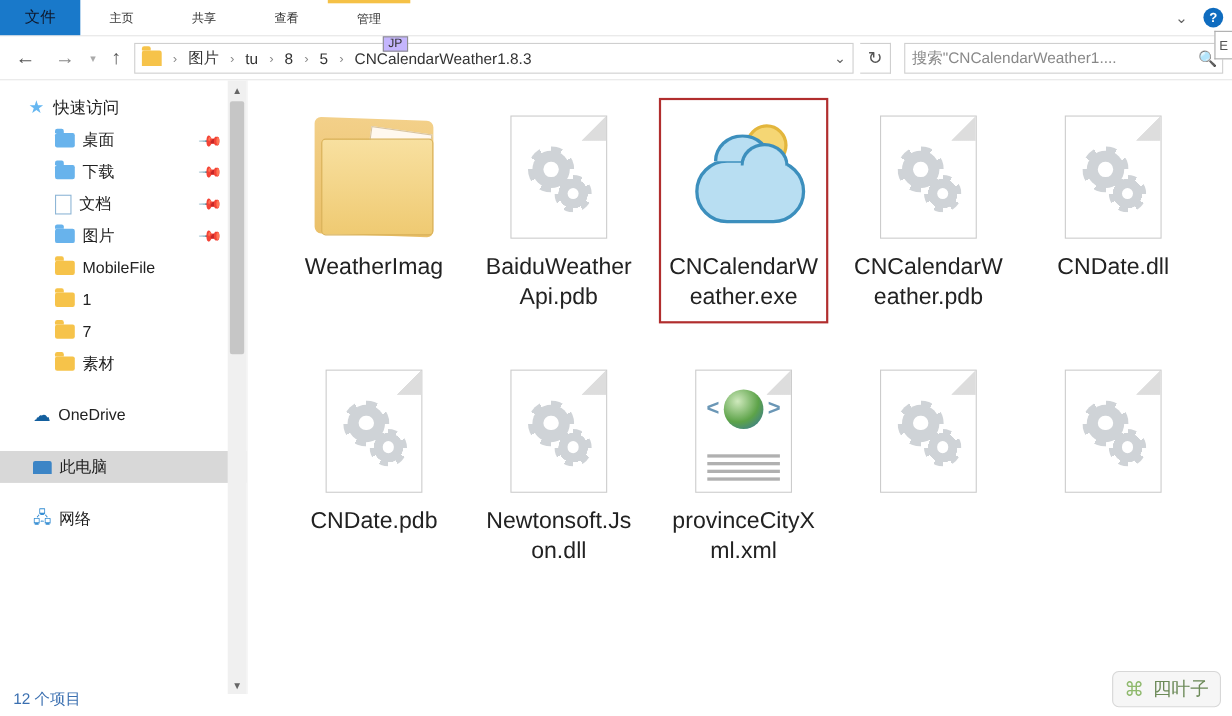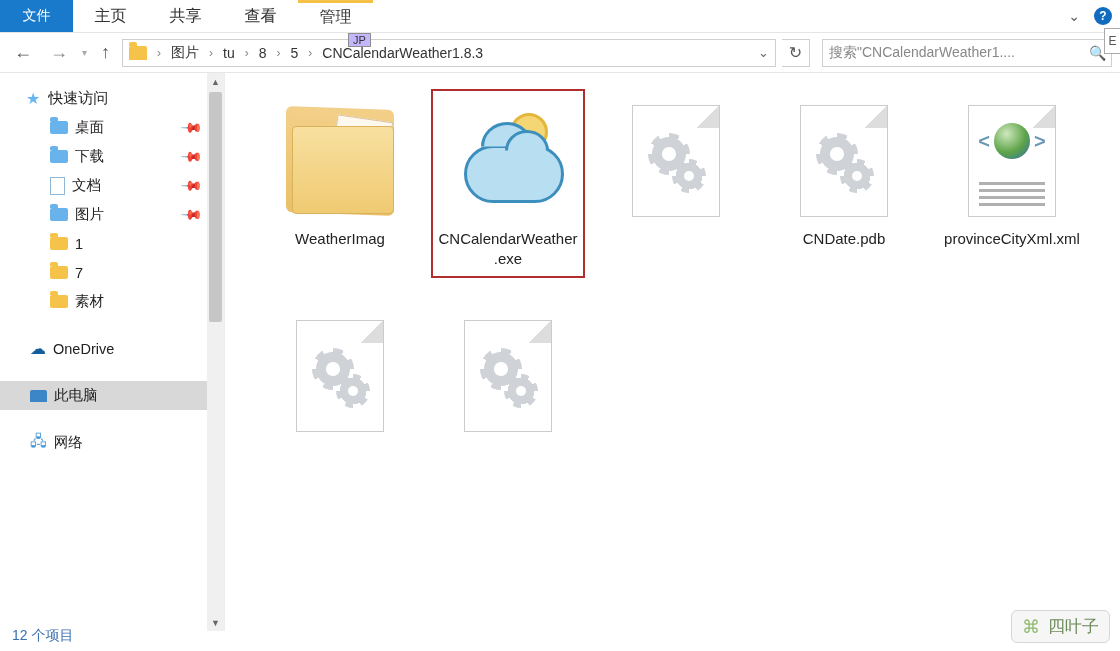--- a/index.html
+++ b/index.html
@@ -4,25 +4,25 @@
 <style>
   * { box-sizing: border-box; margin: 0; padding: 0; font-family: "Microsoft YaHei", "Segoe UI", sans-serif; }
   body { width: 1120px; height: 651px; overflow: hidden; background: #fff; position: relative; }
 
   
   .ribbon {
     height: 33px; display: flex; align-items: stretch; border-bottom: 1px solid #e5e5e5;
     background: #fff; position: relative;
   }
   .ribbon-file {
-    background: #1979ca; color: #ffffff; width: 73px; display:flex; align-items:center; justify-content:center;
+    background: #1979ca; color: #0f172a; width: 73px; display:flex; align-items:center; justify-content:center;
     font-size: 14px;
   }
   .ribbon-tab {
-    width: 75px; display:flex; align-items:center; justify-content:center; font-size:16px; color:#333;
+    width: 75px; display:flex; align-items:center; justify-content:center; font-size:11px; color:#333;
   }
   .ribbon-tab.manage {
     border-top: 3px solid #f5c146;
   }
   .tooltip-jp {
     position:absolute; left:348px; top:33px;
     background:#c4b5fd; border:1px solid #8e8e8e; font-size:11px; padding:0 4px; color:#333; z-index:5;
   }
   .ribbon-right {
     margin-left:auto; display:flex; align-items:center; gap:14px; padding-right:8px;
@@ -107,21 +107,21 @@
   }
   .grid {
     display:flex; flex-wrap:wrap; gap: 30px 18px; align-content:flex-start;
   }
   .item {
     width:150px; display:flex; flex-direction:column; align-items:center;
     padding:6px 4px 8px 4px;
   }
   .item.selected { outline:2px solid #b12e2e; }
   .thumb-box { width:108px; height:128px; display:flex; align-items:center; justify-content:center;}
-  .label { font-size:15px; color:#222; text-align:center; line-height:1.3; margin-top:4px; word-break:break-word;}
+  .label { font-size:21px; color:#222; text-align:center; line-height:1.3; margin-top:4px; word-break:break-word;}
 
   
   .doc-page {
     width:88px; height:112px; background:#fff; border:1px solid #ccc; position:relative;
     display:flex; align-items:center; justify-content:center;
   }
   .doc-page .corner {
     position:absolute; top:0; right:0; width:22px; height:22px; background:linear-gradient(135deg, transparent 48%, #ddd 50%);
   }
   .gears { position:relative; width:60px; height:56px;}
@@ -261,20 +261,24 @@
           </div>
           <div class="tree-item lvl2">
             <span class="ico-doc"></span>
             <span>文档</span>
             <span class="pin">📌</span>
           </div>
           <div class="tree-item lvl2">
             <span class="ico-fold"></span>
             <span>图片</span>
             <span class="pin">📌</span>
+          </div>
+          <div class="tree-item lvl2">
+            <span class="ico-fold yellow"></span>
+            <span>MobileFile</span>
           </div>
           <div class="tree-item lvl2">
             <span class="ico-fold yellow"></span>
             <span>1</span>
           </div>
           <div class="tree-item lvl2">
             <span class="ico-fold yellow"></span>
             <span>7</span>
           </div>
           <div class="tree-item lvl2">
@@ -313,51 +317,88 @@
             <div class="folder-big">
               <div class="folder-back"></div>
               <div class="folder-peek">
                 <div class="orb"></div>
               </div>
               <div class="folder-front"></div>
             </div>
           </div>
           <div class="label">WeatherImag</div>
         </div>
+        <div class="item">
+          <div class="thumb-box">
+            <div class="doc-page">
+              <div class="corner"></div>
+              <div class="gears">
+                <div class="gear big"></div>
+                <div class="gear small"></div>
+              </div>
+            </div>
+          </div>
+          <div class="label">BaiduWeatherApi.pdb</div>
+        </div>
         <div class="item selected">
           <div class="thumb-box">
             <div class="weather">
               <div class="sun"></div>
               <div class="cloud"></div>
             </div>
           </div>
           <div class="label">CNCalendarWeather.exe</div>
         </div>
         <div class="item">
           <div class="thumb-box">
             <div class="doc-page">
               <div class="corner"></div>
               <div class="gears">
                 <div class="gear big"></div>
                 <div class="gear small"></div>
               </div>
             </div>
           </div>
+          <div class="label">CNCalendarWeather.pdb</div>
+        </div>
+        <div class="item">
+          <div class="thumb-box">
+            <div class="doc-page">
+              <div class="corner"></div>
+              <div class="gears">
+                <div class="gear big"></div>
+                <div class="gear small"></div>
+              </div>
+            </div>
+          </div>
+          <div class="label">CNDate.dll</div>
         </div>
         <div class="item">
           <div class="thumb-box">
             <div class="doc-page">
               <div class="corner"></div>
               <div class="gears">
                 <div class="gear big"></div>
                 <div class="gear small"></div>
               </div>
             </div>
           </div>
           <div class="label">CNDate.pdb</div>
+        </div>
+        <div class="item">
+          <div class="thumb-box">
+            <div class="doc-page">
+              <div class="corner"></div>
+              <div class="gears">
+                <div class="gear big"></div>
+                <div class="gear small"></div>
+              </div>
+            </div>
+          </div>
+          <div class="label">Newtonsoft.Json.dll</div>
         </div>
         <div class="item">
           <div class="thumb-box">
             <div class="xml-page">
               <div class="corner"></div>
               <div class="xml-top">
                 <span>&lt;</span>
                 <div class="globe"></div>
                 <span>&gt;</span>
               </div>

